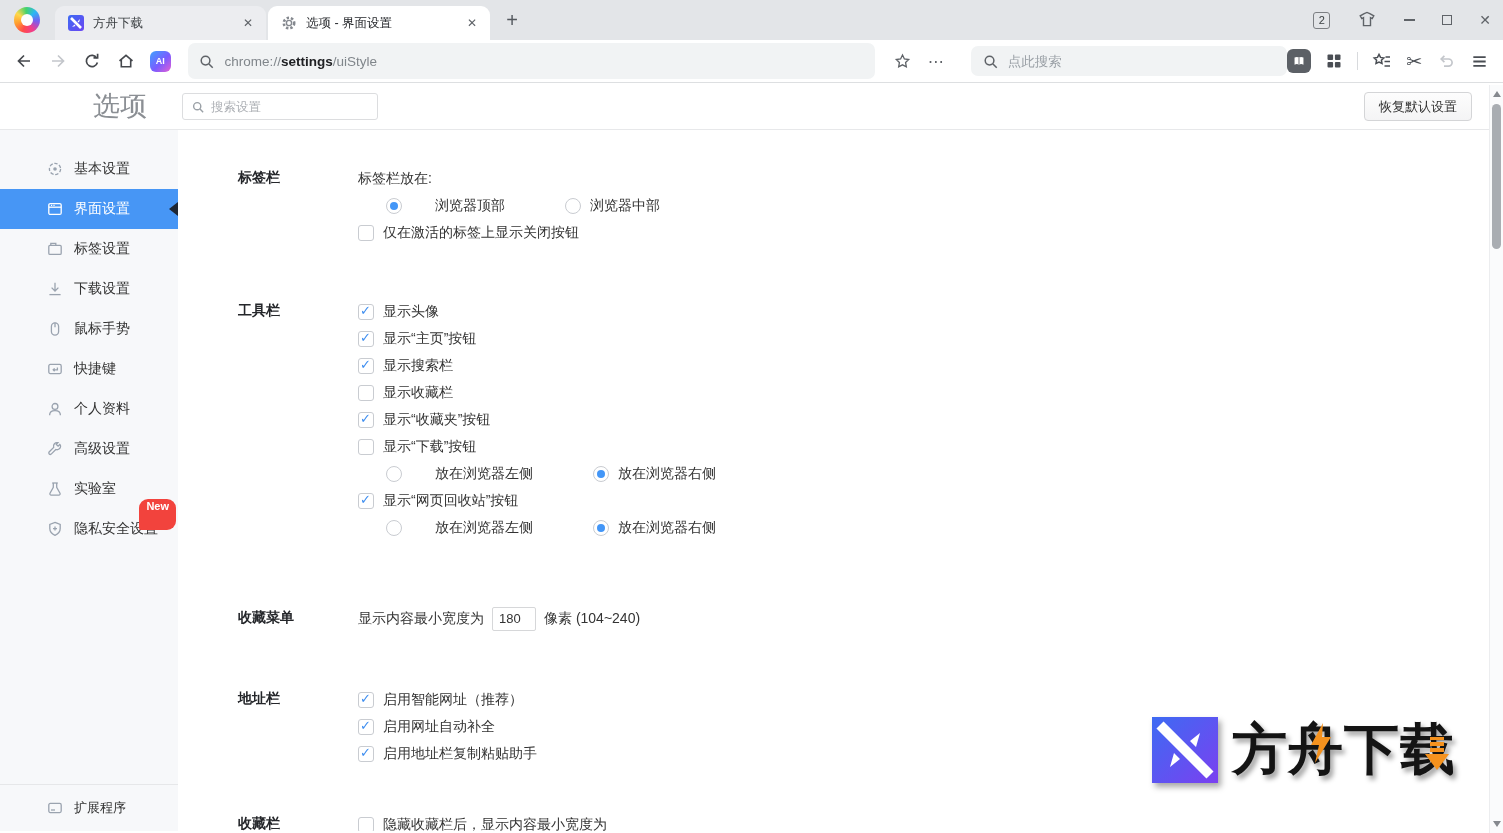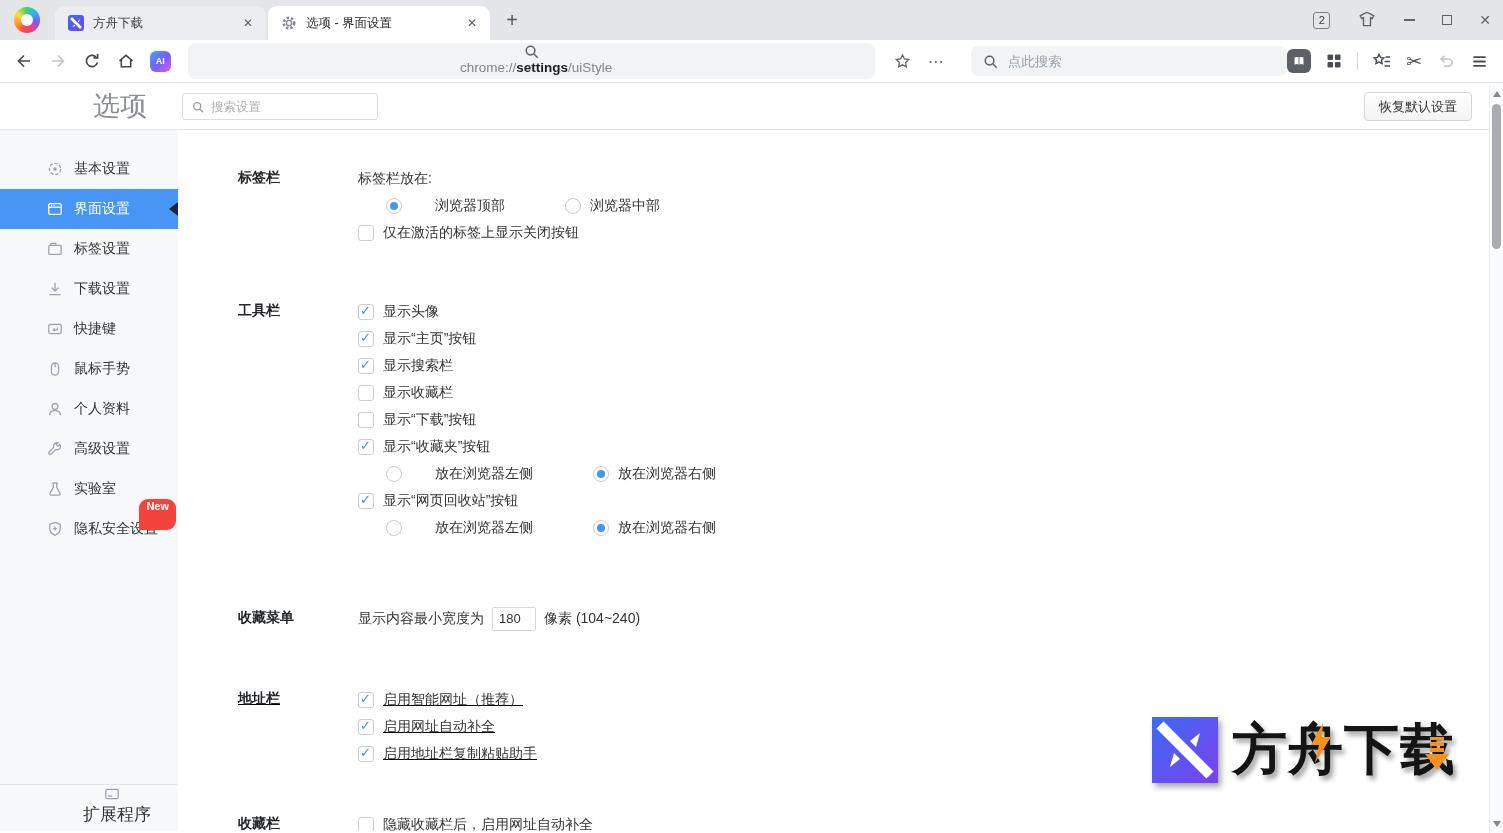--- a/index.html
+++ b/index.html
@@ -25,21 +25,21 @@
   .win-min-line { display:inline-block; width:11px; height:2px; background:#5f6368; }
   .win-max-box { display:inline-block; width:10px; height:10px; border:1.4px solid #5f6368; }
   .win-close-x { font-size:14px; color:#5f6368; }
   .icon-btn { display:flex; align-items:center; justify-content:center; }
 
   
   .toolbar { height:43px; background:#fff; border-bottom:1px solid #DDDFE1; display:flex; align-items:center; padding:0 14px; }
   .nav-ic { margin-right:14px; display:flex; align-items:center; }
   .ai-badge { width:21px; height:21px; border-radius:6px; background:linear-gradient(135deg,#3FA2FF 0%,#7A5CFF 55%,#E45FD4 100%);
     color:#fff; font-size:9px; font-weight:bold; display:flex; align-items:center; justify-content:center; margin-right:17px; }
-  .addressbar { width:700px; height:36px; background:#F1F3F4; border-radius:7px; display:flex; align-items:center; padding:0 10px;flex-direction:column; }
+  .addressbar { width:700px; height:36px; background:#F1F3F4; border-radius:7px; display:flex; align-items:center; padding:0 10px; }
   .url-text { font-size:13.5px; color:#80868b; margin-left:10px; }
   .url-text b { color:#202124; font-weight:bold; }
   .addr-suffix-icons { display:flex; align-items:center; margin-left:8px; }
   .more-dots { font-size:16px; color:#5f6368; letter-spacing:1px; margin-left:16px; }
   .quicksearch { width:322px; height:30px; background:#F1F3F4; border-radius:7px; display:flex; align-items:center; padding:0 11px; margin-left:26px; border:none; }
   .quicksearch input { border:none; background:transparent; outline:none; font-size:13.5px; color:#3c4043; margin-left:9px; width:250px; font-family:inherit; }
   .quicksearch input::placeholder { color:#9aa0a6; }
   .right-icons { margin-left:auto; display:flex; align-items:center; gap:14px; }
   .read-ic { width:24px; height:24px; border-radius:6px; background:#5C6066; display:flex; align-items:center; justify-content:center; }
   .vsep { width:1px; height:18px; background:#D8DADD; }
@@ -60,21 +60,21 @@
   .sidebar { width:178px; background:#F7F8FA; position:relative; padding-top:19px; flex:0 0 178px; }
   .side-item { height:40px; display:flex; align-items:center; padding-left:46px; font-size:14px; color:#333; position:relative; cursor:default; }
   .side-item .s-label { margin-left:10px; }
   .side-item.active { background:#4796F5; color:#fff; }
   .side-item.active svg * { stroke:#fff; }
   .active-notch { position:absolute; right:0; top:50%; margin-top:-7px; width:0; height:0;
     border-top:7px solid transparent; border-bottom:7px solid transparent; border-right:9px solid #1E2734; }
   .new-badge { position:absolute; right:2px; top:-10px; background:#F2433D; color:#fff; font-size:11px; font-weight:bold;
     padding:1px 7px 18px; border-radius:9px 9px 9px 2px; }
   .extensions { position:absolute; bottom:0; left:0; width:178px; height:47px; border-top:1px solid #E6E7E9;
-    display:flex; align-items:center; padding-left:46px; font-size:17px; color:#333;flex-direction:column; }
+    display:flex; align-items:center; padding-left:46px; font-size:13px; color:#333; }
   .extensions .s-label { margin-left:10px; }
 
   .main { flex:1; padding-top:35px; overflow:hidden; position:relative; background:#fff; }
   .section { display:flex; }
   .sec-title { width:120px; margin-left:60px; font-weight:bold; font-size:14px; color:#24262a; padding-top:4px; flex:0 0 120px; }
   .sec-rows { font-size:14px; color:#333; }
   .row { display:flex; align-items:center; height:27px; }
   .row.indent { margin-left:28px;gap:24px; }
   .opt2 { margin-left:36px; display:flex; align-items:center; }
   .cb { width:16px; height:16px; border:1px solid #C9CCD1; border-radius:3px; background:#fff; margin-right:9px; position:relative; flex:0 0 16px; }
@@ -283,32 +283,32 @@
       <div class="side-item">
         <svg width="18" height="18" viewBox="0 0 18 18" fill="none" stroke="#9AA3AF" stroke-width="1.3">
             <path d="M9 2.8v8M5.6 7.6 9 11l3.4-3.4"></path>
             <path d="M3.4 14.6h11.2"></path>
           </svg>
         <span class="s-label">下载设置</span>
       </div>
 
       <div class="side-item">
         <svg width="18" height="18" viewBox="0 0 18 18" fill="none" stroke="#9AA3AF" stroke-width="1.3">
+            <rect x="5.4" y="2.8" width="7.2" height="12.4" rx="3.6"></rect>
+            <path d="M9 2.8v4.4"></path>
+          </svg>
+        <span class="s-label">鼠标手势</span>
+      </div>
+
+      <div class="side-item">
+        <svg width="18" height="18" viewBox="0 0 18 18" fill="none" stroke="#9AA3AF" stroke-width="1.3">
             <rect x="2.8" y="4.4" width="12.4" height="9.2" rx="1.5"></rect>
             <path d="M11.4 7.4v2.4H7.2M8.6 8.4 7.2 9.8l1.4 1.4"></path>
           </svg>
         <span class="s-label">快捷键</span>
-      </div>
-
-      <div class="side-item">
-        <svg width="18" height="18" viewBox="0 0 18 18" fill="none" stroke="#9AA3AF" stroke-width="1.3">
-            <rect x="5.4" y="2.8" width="7.2" height="12.4" rx="3.6"></rect>
-            <path d="M9 2.8v4.4"></path>
-          </svg>
-        <span class="s-label">鼠标手势</span>
       </div>
 
       <div class="side-item">
         <svg width="18" height="18" viewBox="0 0 18 18" fill="none" stroke="#9AA3AF" stroke-width="1.3">
             <circle cx="9" cy="6.4" r="2.9"></circle>
             <path d="M3.6 15.2c0-3 2.4-4.6 5.4-4.6s5.4 1.6 5.4 4.6"></path>
           </svg>
         <span class="s-label">个人资料</span>
       </div>
 
@@ -381,26 +381,26 @@
             </div>
           <div class="row">
               <span class="cb checked"></span>
               <span>显示搜索栏</span>
             </div>
           <div class="row">
               <span class="cb"></span>
               <span>显示收藏栏</span>
             </div>
           <div class="row">
+              <span class="cb checked"></span>
+              <span>显示“收藏夹”按钮</span>
+            </div>
+          <div class="row">
               <span class="cb"></span>
               <span>显示“下载”按钮</span>
-            </div>
-          <div class="row">
-              <span class="cb checked"></span>
-              <span>显示“收藏夹”按钮</span>
             </div>
           <div class="row indent">
             <span class="radio"></span>
             <span>放在浏览器左侧</span>
             <span class="opt2">
               <span class="radio checked"></span>
               <span>放在浏览器右侧</span>
             </span>
           </div>
           <div class="row">
@@ -422,21 +422,21 @@
         <div class="sec-title">收藏菜单</div>
         <div class="sec-rows">
           <div class="row">
             <span>显示内容最小宽度为</span>
             <input class="minw-input" value="180" style="">
             <span>像素 (104~240)</span>
           </div>
         </div>
       </div>
 
-      <div class="section" style="margin-top:54px;text-decoration:underline;">
+      <div class="section" style="margin-top:54px;">
         <div class="sec-title">地址栏</div>
         <div class="sec-rows">
           <div class="row">
               <span class="cb checked"></span>
               <span>启用智能网址（推荐）</span>
             </div>
           <div class="row">
               <span class="cb checked"></span>
               <span>启用网址自动补全</span>
             </div>
@@ -445,21 +445,21 @@
               <span>启用地址栏复制粘贴助手</span>
             </div>
         </div>
       </div>
 
       <div class="section" style="margin-top:44px;">
         <div class="sec-title">收藏栏</div>
         <div class="sec-rows">
           <div class="row">
               <span class="cb"></span>
-              <span>隐藏收藏栏后，启用网址自动补全</span>
+              <span>隐藏收藏栏后，显示内容最小宽度为</span>
             </div>
         </div>
       </div>
 
     </div>
   </div>
 
   <div class="watermark">
     <div class="wm-logo">
       <svg width="66" height="66" viewBox="0 0 66 66">

